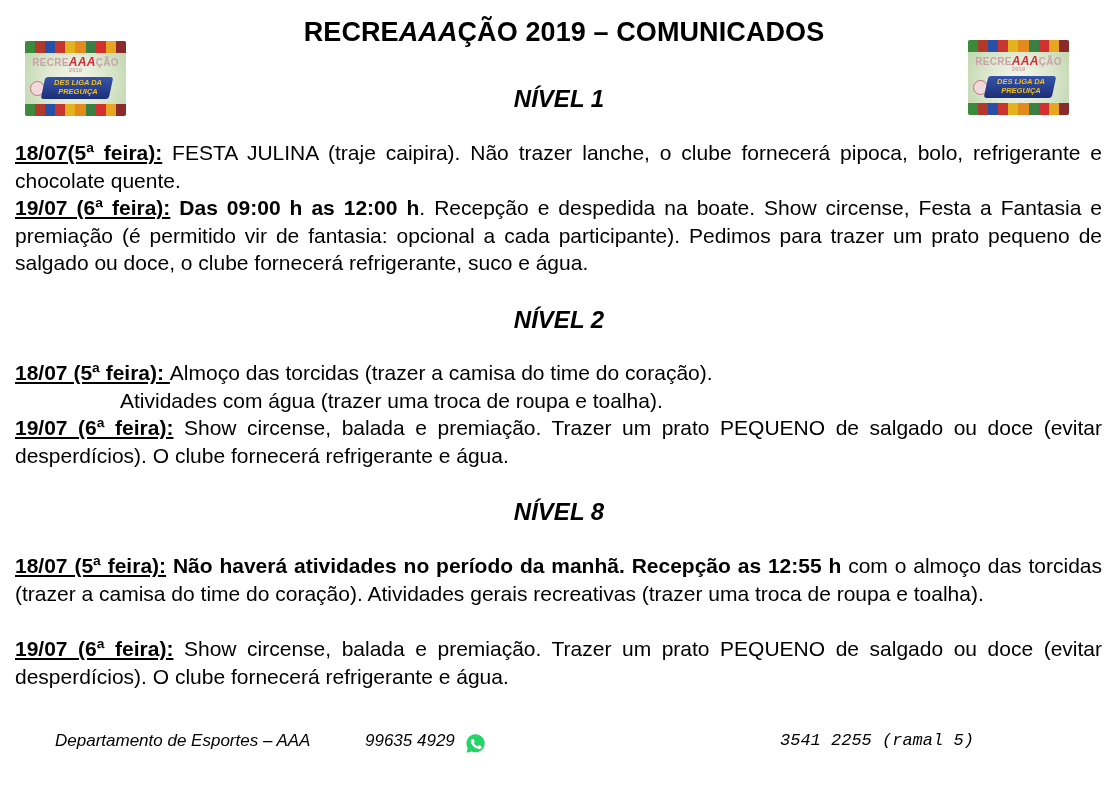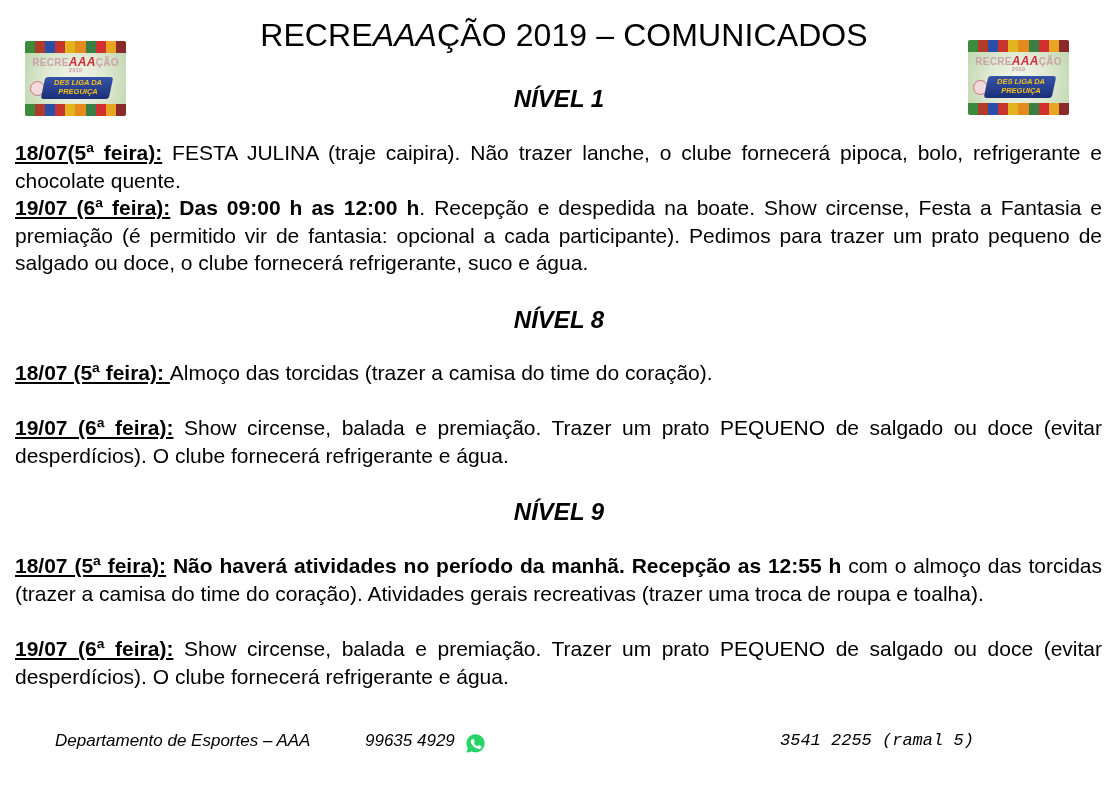--- a/index.html
+++ b/index.html
@@ -12,21 +12,21 @@
   .logo .strip.top { top: 0; }
   .logo .strip.bottom { bottom: 0; }
   .logo .strip span { flex: 1; }
   .logo .ltitle { position: absolute; top: 14px; left: 0; right: 0; text-align: center; font-size: 10px; color: #c9a3a9; font-weight: bold; letter-spacing: 0.3px; }
   .logo .ltitle b { color: #d2293b; font-style: italic; font-size: 12px; }
   .logo .lyear { position: absolute; top: 26px; left: 0; right: 0; text-align: center; font-size: 6px; color: #c9a3a9; font-weight: bold; }
   .logo .lbanner { position: absolute; top: 36px; left: 18px; width: 68px; height: 22px; background: linear-gradient(180deg, #3554a8, #1c2f78); border-radius: 3px; transform: skewX(-12deg); }
   .logo .lbanner-text { position: absolute; top: 37px; left: 20px; width: 66px; text-align: center; font-size: 7.5px; line-height: 9px; font-weight: bold; font-style: italic; color: #f6c21a; }
   .logo .lseal { position: absolute; top: 40px; left: 5px; width: 13px; height: 13px; border-radius: 50%; border: 1px solid #c2737f; background: #f2d9dc; }
 
-  .title { position: absolute; left: 10px; right: 0; top: 17px; text-align: center; font-size: 32px; font-weight: normal; letter-spacing: 0.1px; }
+  .title { position: absolute; left: 10px; right: 0; top: 17px; text-align: center; font-size: 27px; font-weight: bold; letter-spacing: 0.1px; }
   .title i { font-style: italic; }
 
   .level { position: absolute; left: 0; right: 0; text-align: center; font-size: 24px; font-weight: bold; font-style: italic; }
 
   .para { position: absolute; left: 15px; width: 1087px; font-size: 21px; line-height: 27.5px; text-align: justify; }
   .para .date { font-weight: bold; text-decoration: underline; }
   .para .strong { font-weight: bold; }
   .para .indent { display: block; padding-left: 105px; text-align: left; }
 
   .footer { position: absolute; top: 731px; font-size: 17px; font-style: italic; }
@@ -102,29 +102,30 @@
 <div class="title"><span>RECRE</span><i>AAA</i><span>ÇÃO 2019 – COMUNICADOS</span></div>
 
 <div class="level" style="top:85px;">NÍVEL 1</div>
 <div class="para" style="top:139px;">
   <span class="date">18/07(5ª feira):</span><span> FESTA JULINA (traje caipira). Não trazer lanche, o clube fornecerá pipoca, bolo, refrigerante e chocolate quente.</span>
 </div>
 <div class="para" style="top:194px;">
   <span class="date">19/07 (6ª feira):</span><span class="strong"> Das 09:00 h as 12:00 h</span><span>. Recepção e despedida na boate. Show circense, Festa a Fantasia e premiação (é permitido vir de fantasia: opcional a cada participante). Pedimos para trazer um prato pequeno de salgado ou doce, o clube fornecerá refrigerante, suco e água.</span>
 </div>
 
-<div class="level" style="top:306px;">NÍVEL 8</div>
+<div class="level" style="top:306px;">NÍVEL 2</div>
 <div class="para" style="top:359px;">
   <span class="date">18/07 (5ª feira): </span><span>Almoço das torcidas (trazer a camisa do time do coração).</span>
+  <span class="indent">Atividades com água (trazer uma troca de roupa e toalha).</span>
 </div>
 <div class="para" style="top:414px;">
   <span class="date">19/07 (6ª feira):</span><span> Show circense, balada e premiação. Trazer um prato PEQUENO de salgado ou doce (evitar desperdícios). O clube fornecerá refrigerante e água.</span>
 </div>
 
-<div class="level" style="top:498px;">NÍVEL 9</div>
+<div class="level" style="top:498px;">NÍVEL 8</div>
 <div class="para" style="top:552px;">
   <span class="date">18/07 (5ª feira):</span><span class="strong"> Não haverá atividades no período da manhã. Recepção as 12:55 h</span><span> com o almoço das torcidas (trazer a camisa do time do coração). Atividades gerais recreativas (trazer uma troca de roupa e toalha).</span>
 </div>
 <div class="para" style="top:635px;">
   <span class="date">19/07 (6ª feira):</span><span> Show circense, balada e premiação. Trazer um prato PEQUENO de salgado ou doce (evitar desperdícios). O clube fornecerá refrigerante e água.</span>
 </div>
 
 <div class="footer" style="left:25px;margin-left:30px;">Departamento de Esportes – AAA</div>
 <div class="footer" style="left:365px;">99635 4929</div>
 <svg class="wa-icon" viewBox="0 0 24 24">

